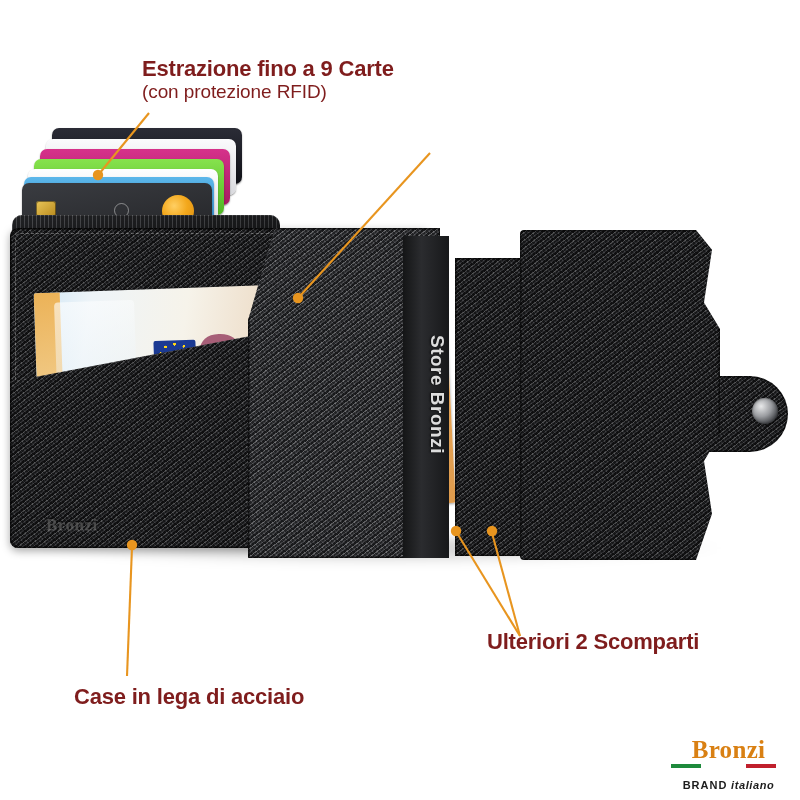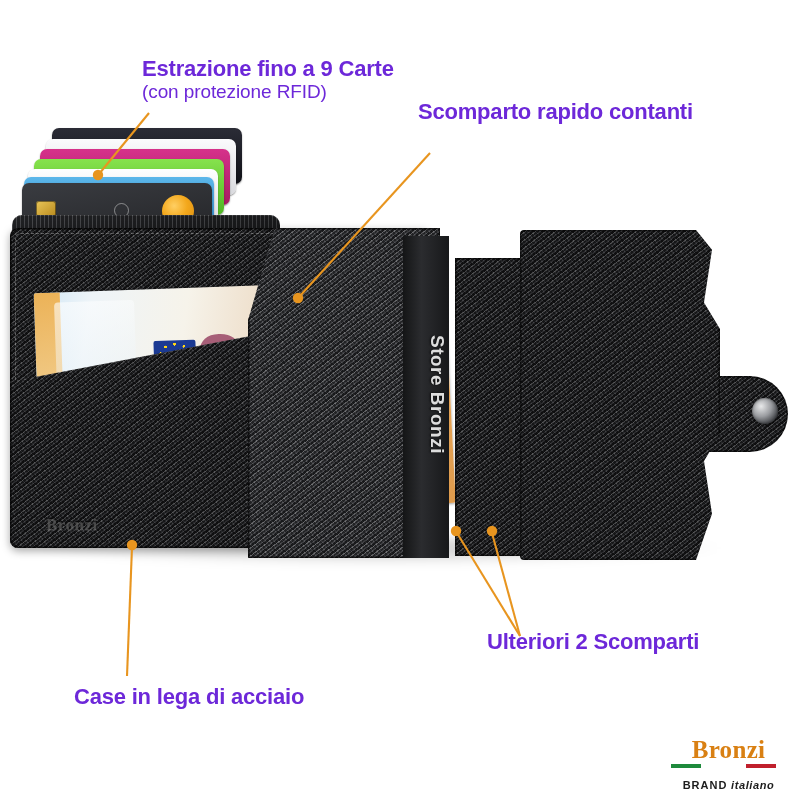--- a/index.html
+++ b/index.html
@@ -10,21 +10,21 @@
     width: 800px; height: 800px;
     position: relative;
     overflow: hidden;
     font-family: "Liberation Sans", sans-serif;
     -webkit-font-smoothing: antialiased;
   }
 
   #scene { position: absolute; inset: 0; }
 
   
-  .callout { position: absolute; color: #6d28d9; }
+  .callout { position: absolute; color: #7f1d1d; }
   .callout .main {
     font-weight: 700;
     font-size: 22px;
     line-height: 1.04;
     letter-spacing: -0.2px;
     white-space: nowrap;
   }
   .callout .sub {
     font-weight: 400;
     font-size: 19px;
@@ -395,21 +395,20 @@
     <line x1="127" y1="676" x2="132" y2="547" stroke="#E8951F" stroke-width="2.1"></line>
     <circle cx="132" cy="545" r="5.2" fill="#E8951F"></circle>
   </svg>
 
   <div class="callout" id="callout-cards">
     <div class="main">Estrazione fino a 9 Carte</div>
     <div class="sub">(con protezione RFID)</div>
   </div>
 
   <div class="callout" id="callout-cash">
-    <div class="main">Scomparto rapido contanti</div>
   </div>
 
   <div class="callout" id="callout-slots">
     <div class="main">Ulteriori 2 Scomparti</div>
   </div>
 
   <div class="callout" id="callout-case">
     <div class="main">Case in lega di acciaio</div>
   </div>
 

